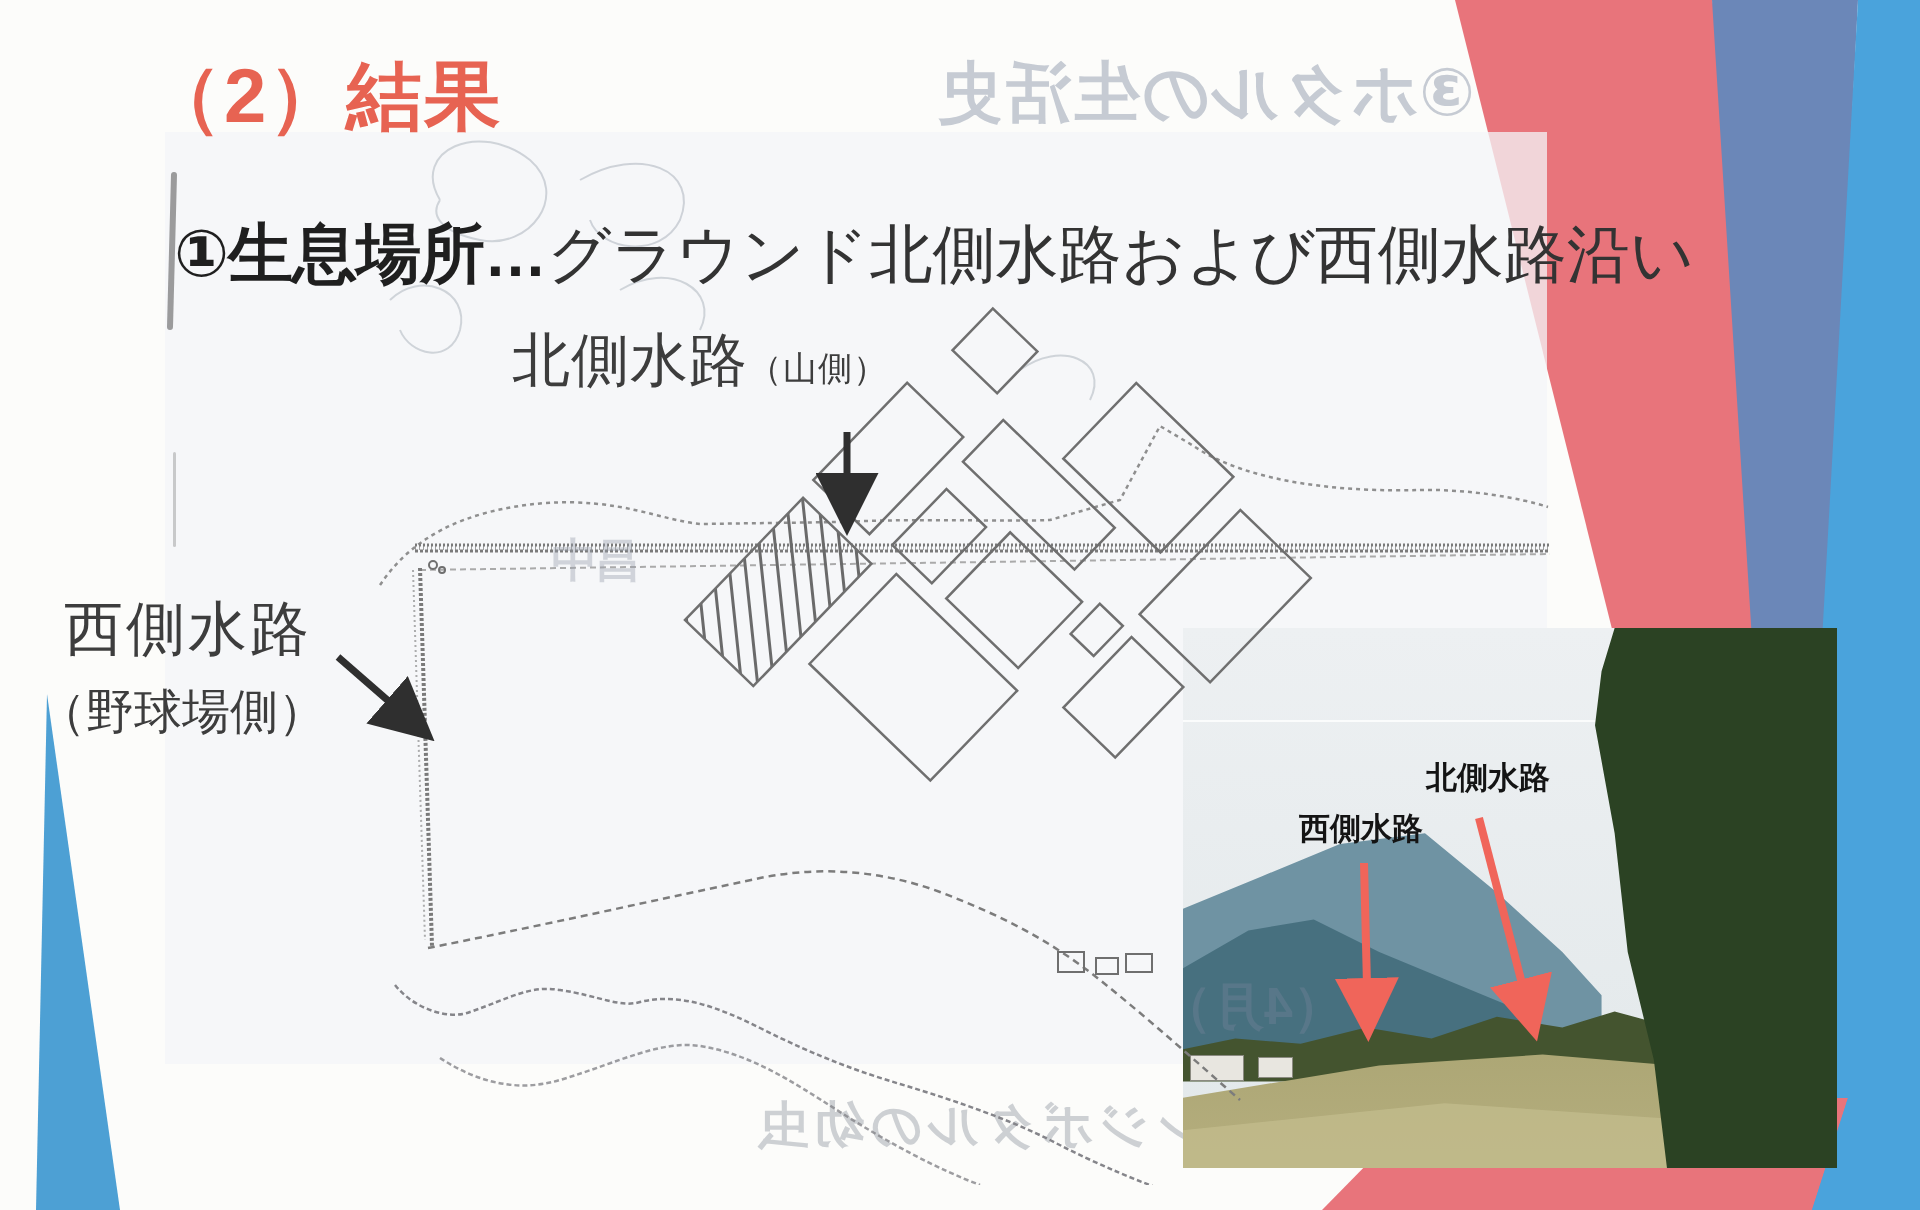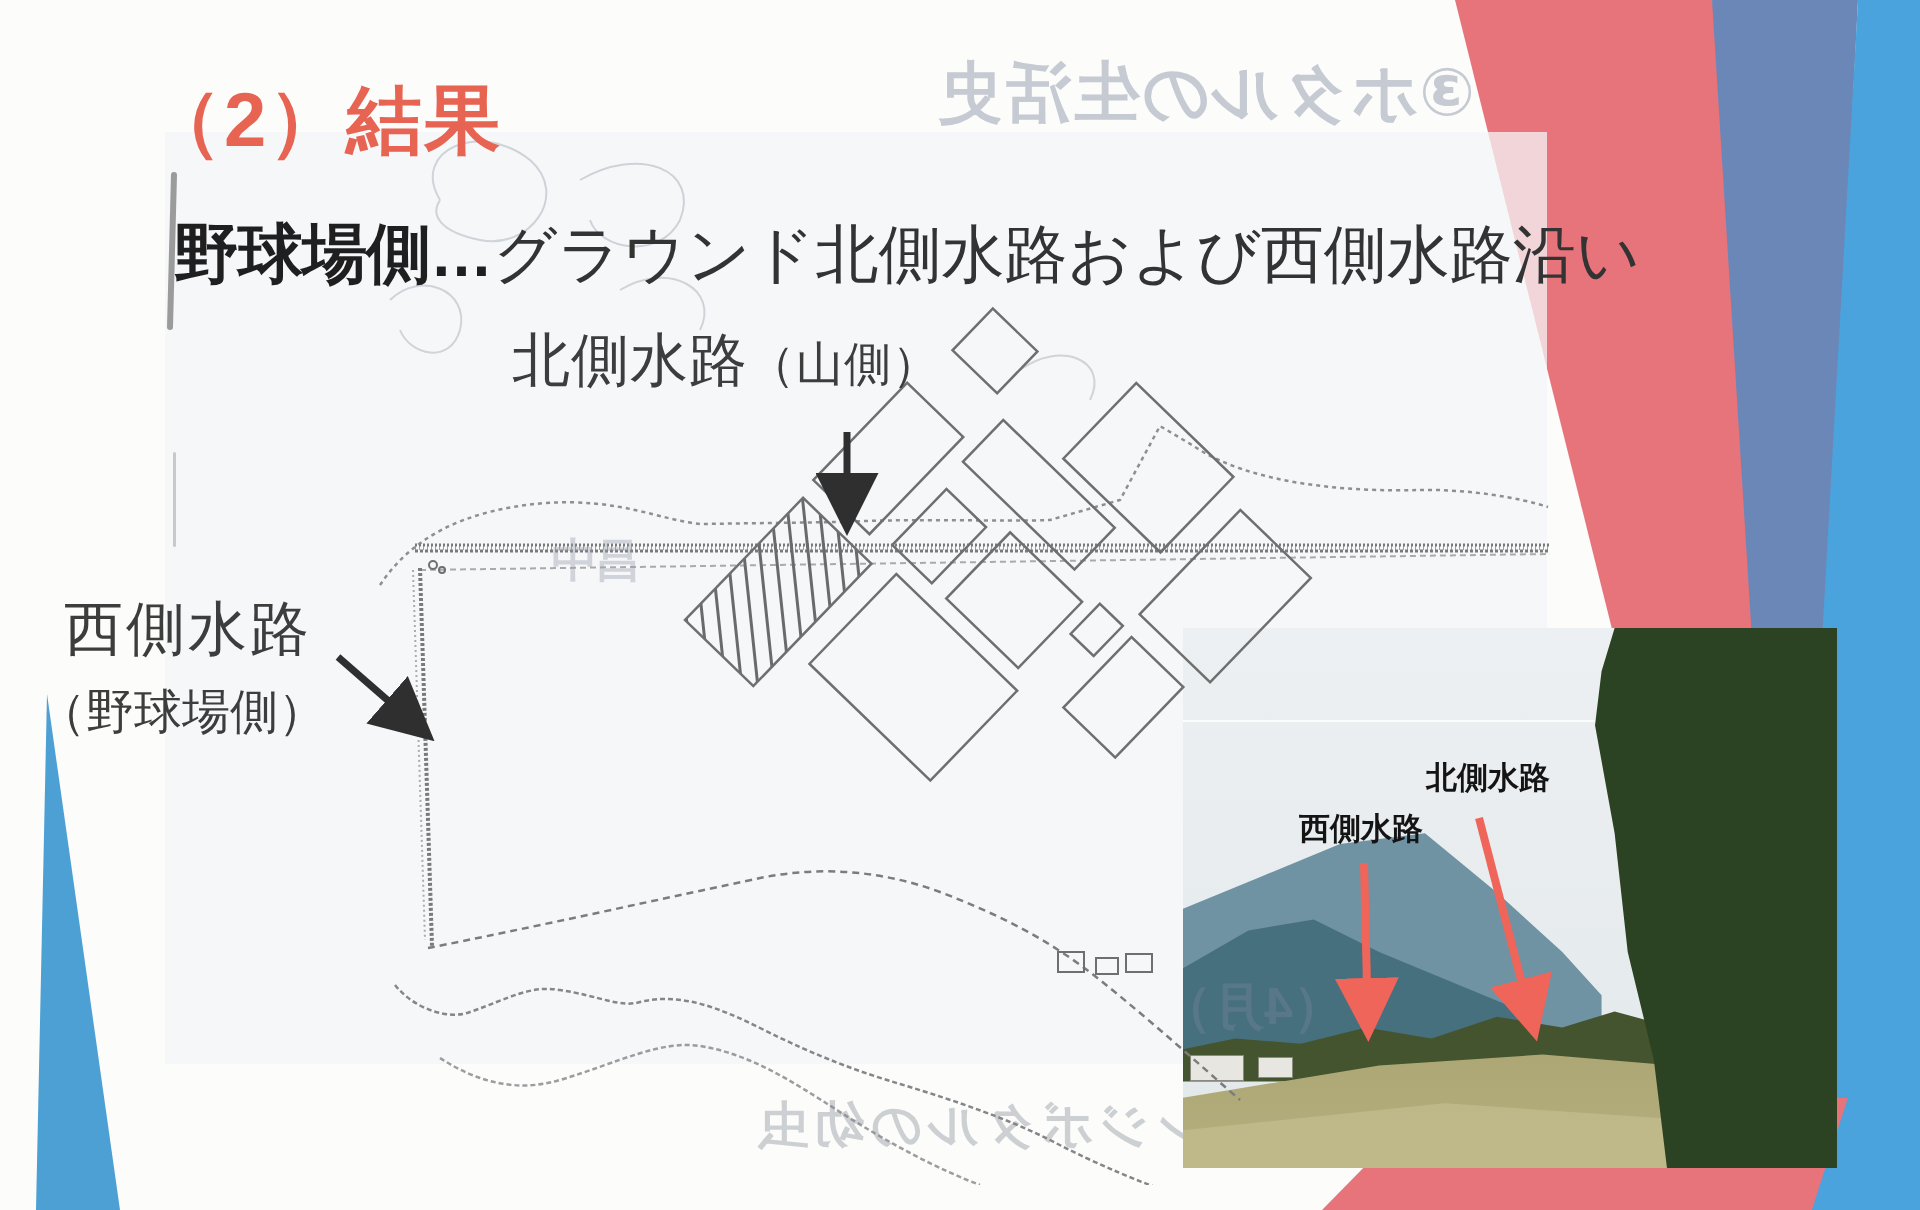--- a/index.html
+++ b/index.html
@@ -23,26 +23,26 @@
     clip-path:polygon(47px 694px,36px 1210px,120px 1210px);}
 
   
   .map-panel{left:165px;top:132px;width:1382px;height:932px;background:#f4f6f8;opacity:.75;z-index:2;}
   .smudge{background:#3f3f3f;border-radius:3px;z-index:5;}
   .smudge-a{left:169px;top:172px;width:6px;height:158px;opacity:.5;transform:rotate(1.5deg);}
   .smudge-b{left:173px;top:452px;width:3px;height:95px;opacity:.25;}
 
   
   .slide-title{left:146px;top:46px;font-size:76px;font-weight:bold;letter-spacing:2px;
-    color:var(--title-red);z-index:5;white-space:nowrap;margin-top:24px;}
+    color:var(--title-red);z-index:5;white-space:nowrap;}
   .heading{left:174px;top:210px;z-index:5;white-space:nowrap;font-size:63px;color:#333;}
   .heading .hb{font-weight:bold;font-size:65px;color:#1f1f1f;letter-spacing:-1px;}
   .heading .hd{font-weight:bold;color:#1f1f1f;}
   .label-north{left:512px;top:322px;z-index:5;white-space:nowrap;font-size:58px;color:#3d3d3d;letter-spacing:1px;}
-  .label-north .paren{font-size:47px;}
+  .label-north .paren{font-size:34px;}
   .label-west{left:64px;top:590px;z-index:5;font-size:59px;color:#3d3d3d;letter-spacing:3px;white-space:nowrap;}
   .label-west-paren{left:38px;top:680px;z-index:5;font-size:48px;color:#3d3d3d;white-space:nowrap;}
 
   
   .ghost{z-index:3;transform:scaleX(-1);white-space:nowrap;font-weight:bold;pointer-events:none;}
   .ghost-top{left:935px;top:48px;font-size:66px;color:#6f7d96;opacity:.38;letter-spacing:2px;}
   .ghost-map{left:548px;top:530px;font-size:46px;color:#9aa0ac;opacity:.4;z-index:5;}
   .ghost-month{left:1160px;top:972px;font-size:52px;color:#8089a0;opacity:.3;z-index:6;}
   .ghost-bottom{left:752px;top:1092px;font-size:50px;color:#4a5568;opacity:.26;letter-spacing:6px;}
 
@@ -85,21 +85,21 @@
 <div class="abs smudge smudge-a"></div>
 <div class="abs smudge smudge-b"></div>
 
 <div class="abs ghost ghost-top">③ホタルの生活史</div>
 <div class="abs ghost ghost-map">昌中</div>
 <div class="abs ghost ghost-month">（4月）</div>
 <div class="abs ghost ghost-bottom">ゲンジボタルの幼虫</div>
 
 <div class="abs slide-title">（2）結果</div>
 <div class="abs heading">
-  <span class="hb">野球場側</span><span class="hd">…</span><span>グラウンド北側水路および西側水路沿い</span>
+  <span class="hb">①生息場所</span><span class="hd">…</span><span>グラウンド北側水路および西側水路沿い</span>
 </div>
 
 <div class="abs label-north">
   <span>北側水路</span><span class="paren">（山側）</span>
 </div>
 <div class="abs label-west">西側水路</div>
 <div class="abs label-west-paren">（野球場側）</div>
 
 <svg class="abs map-svg" viewBox="0 0 1240 1045">
   <defs>

